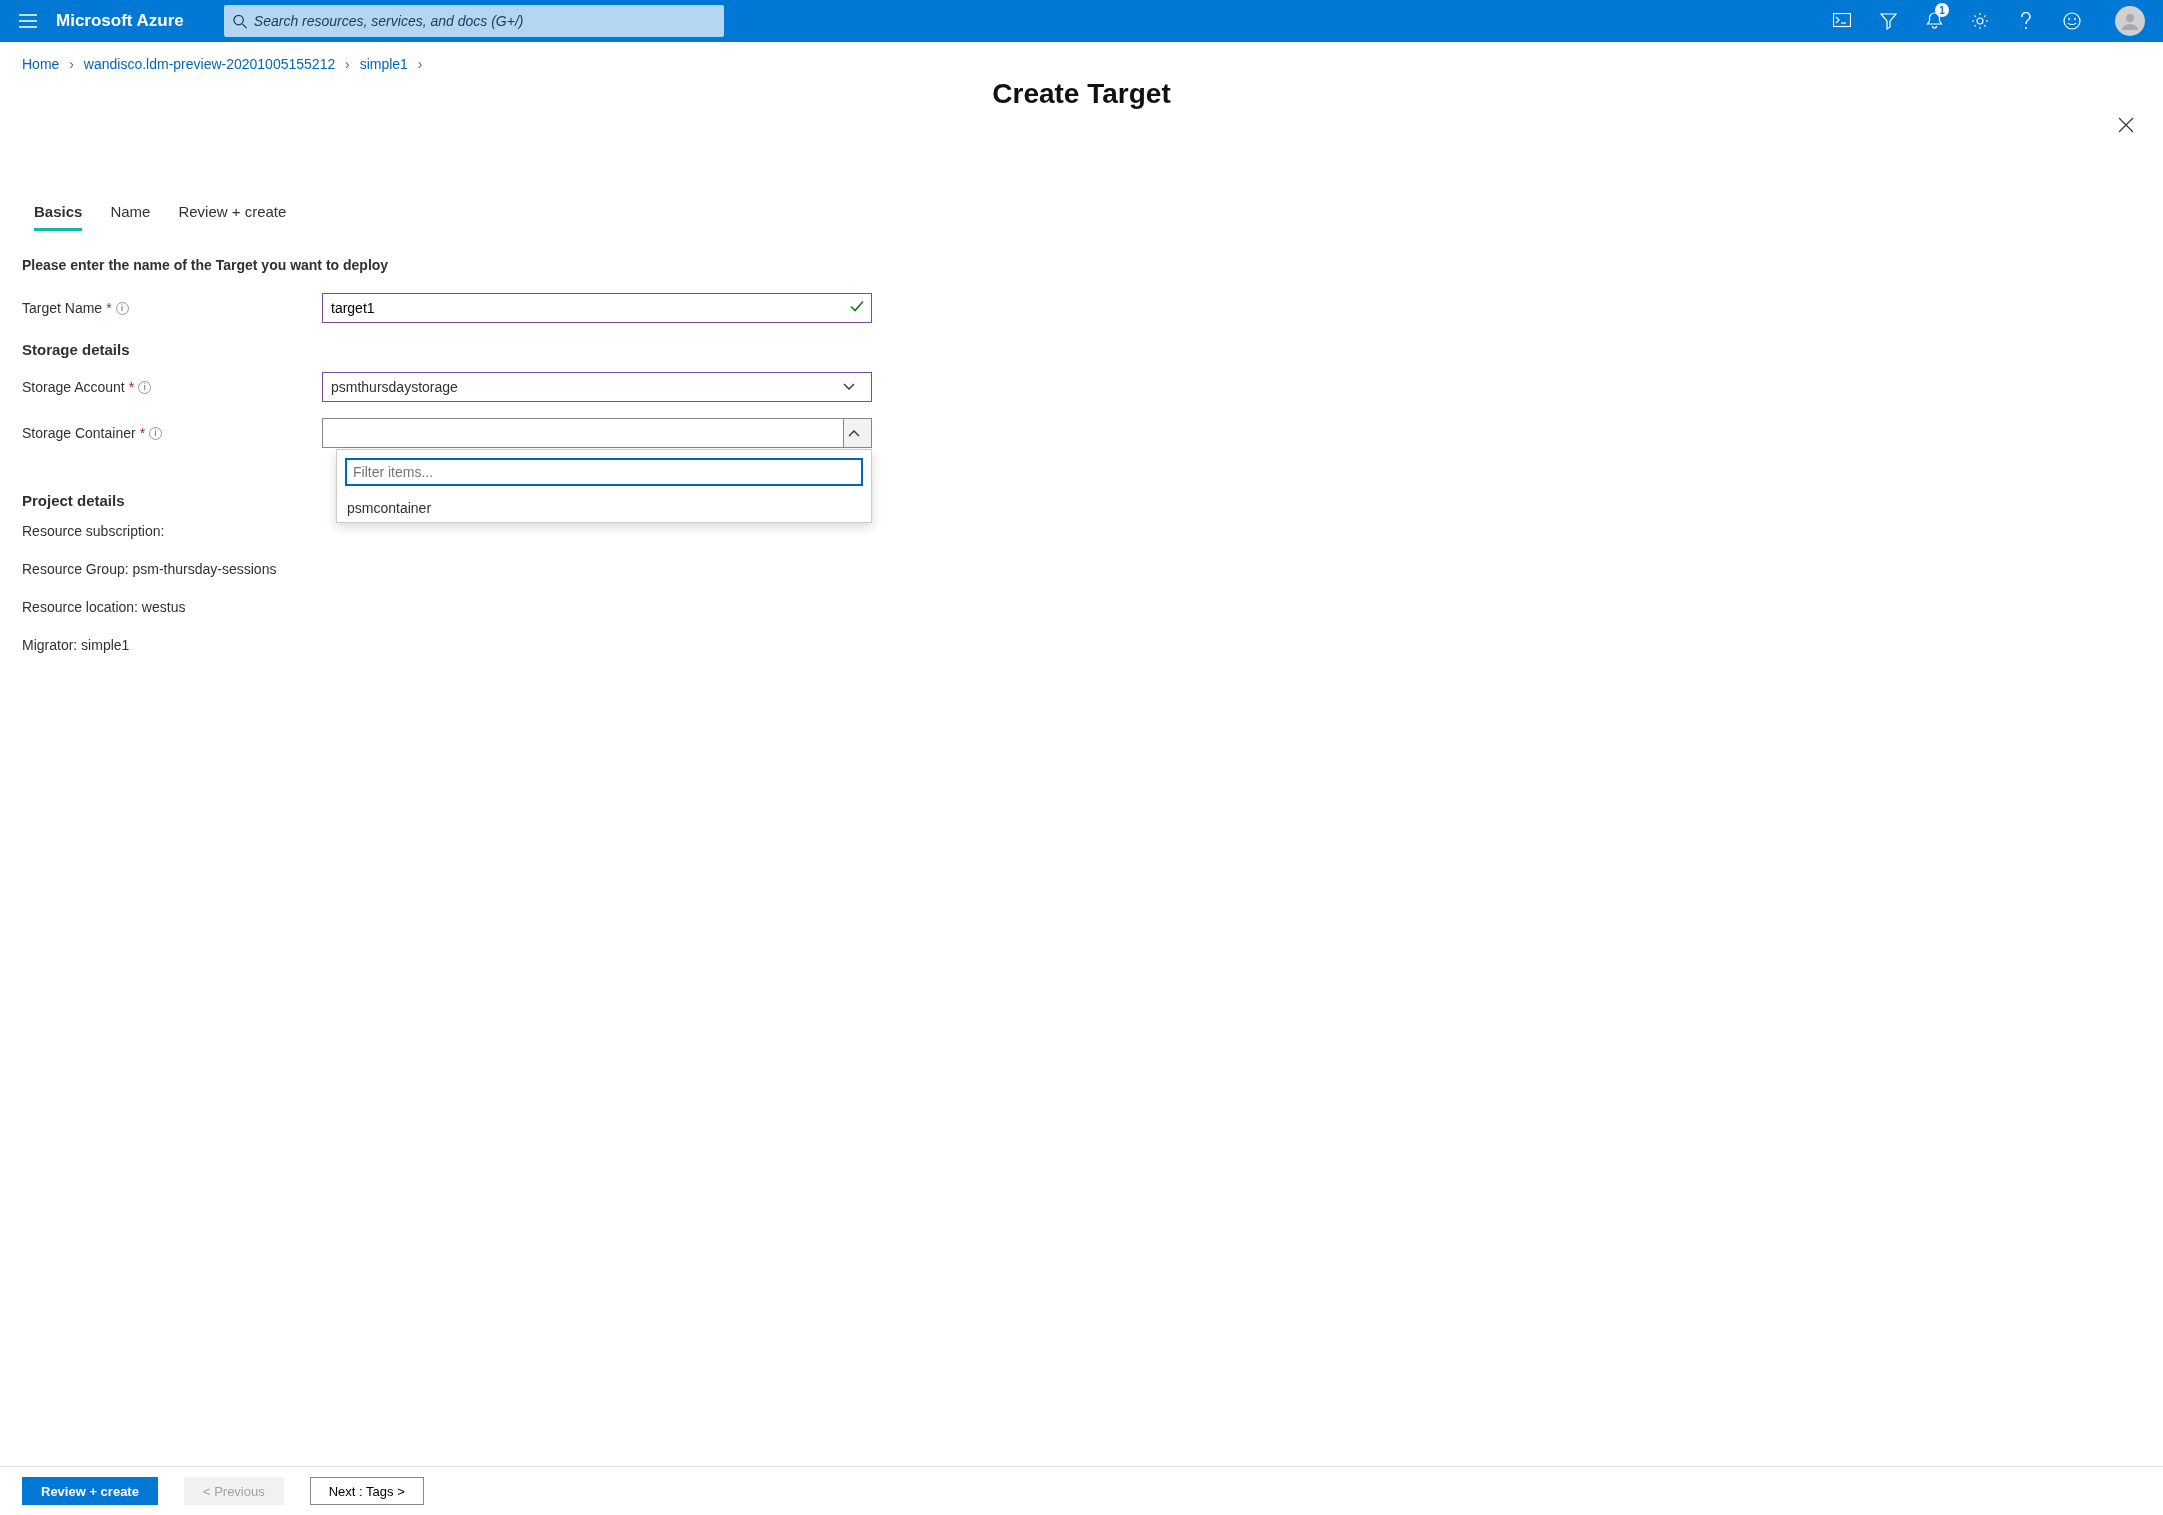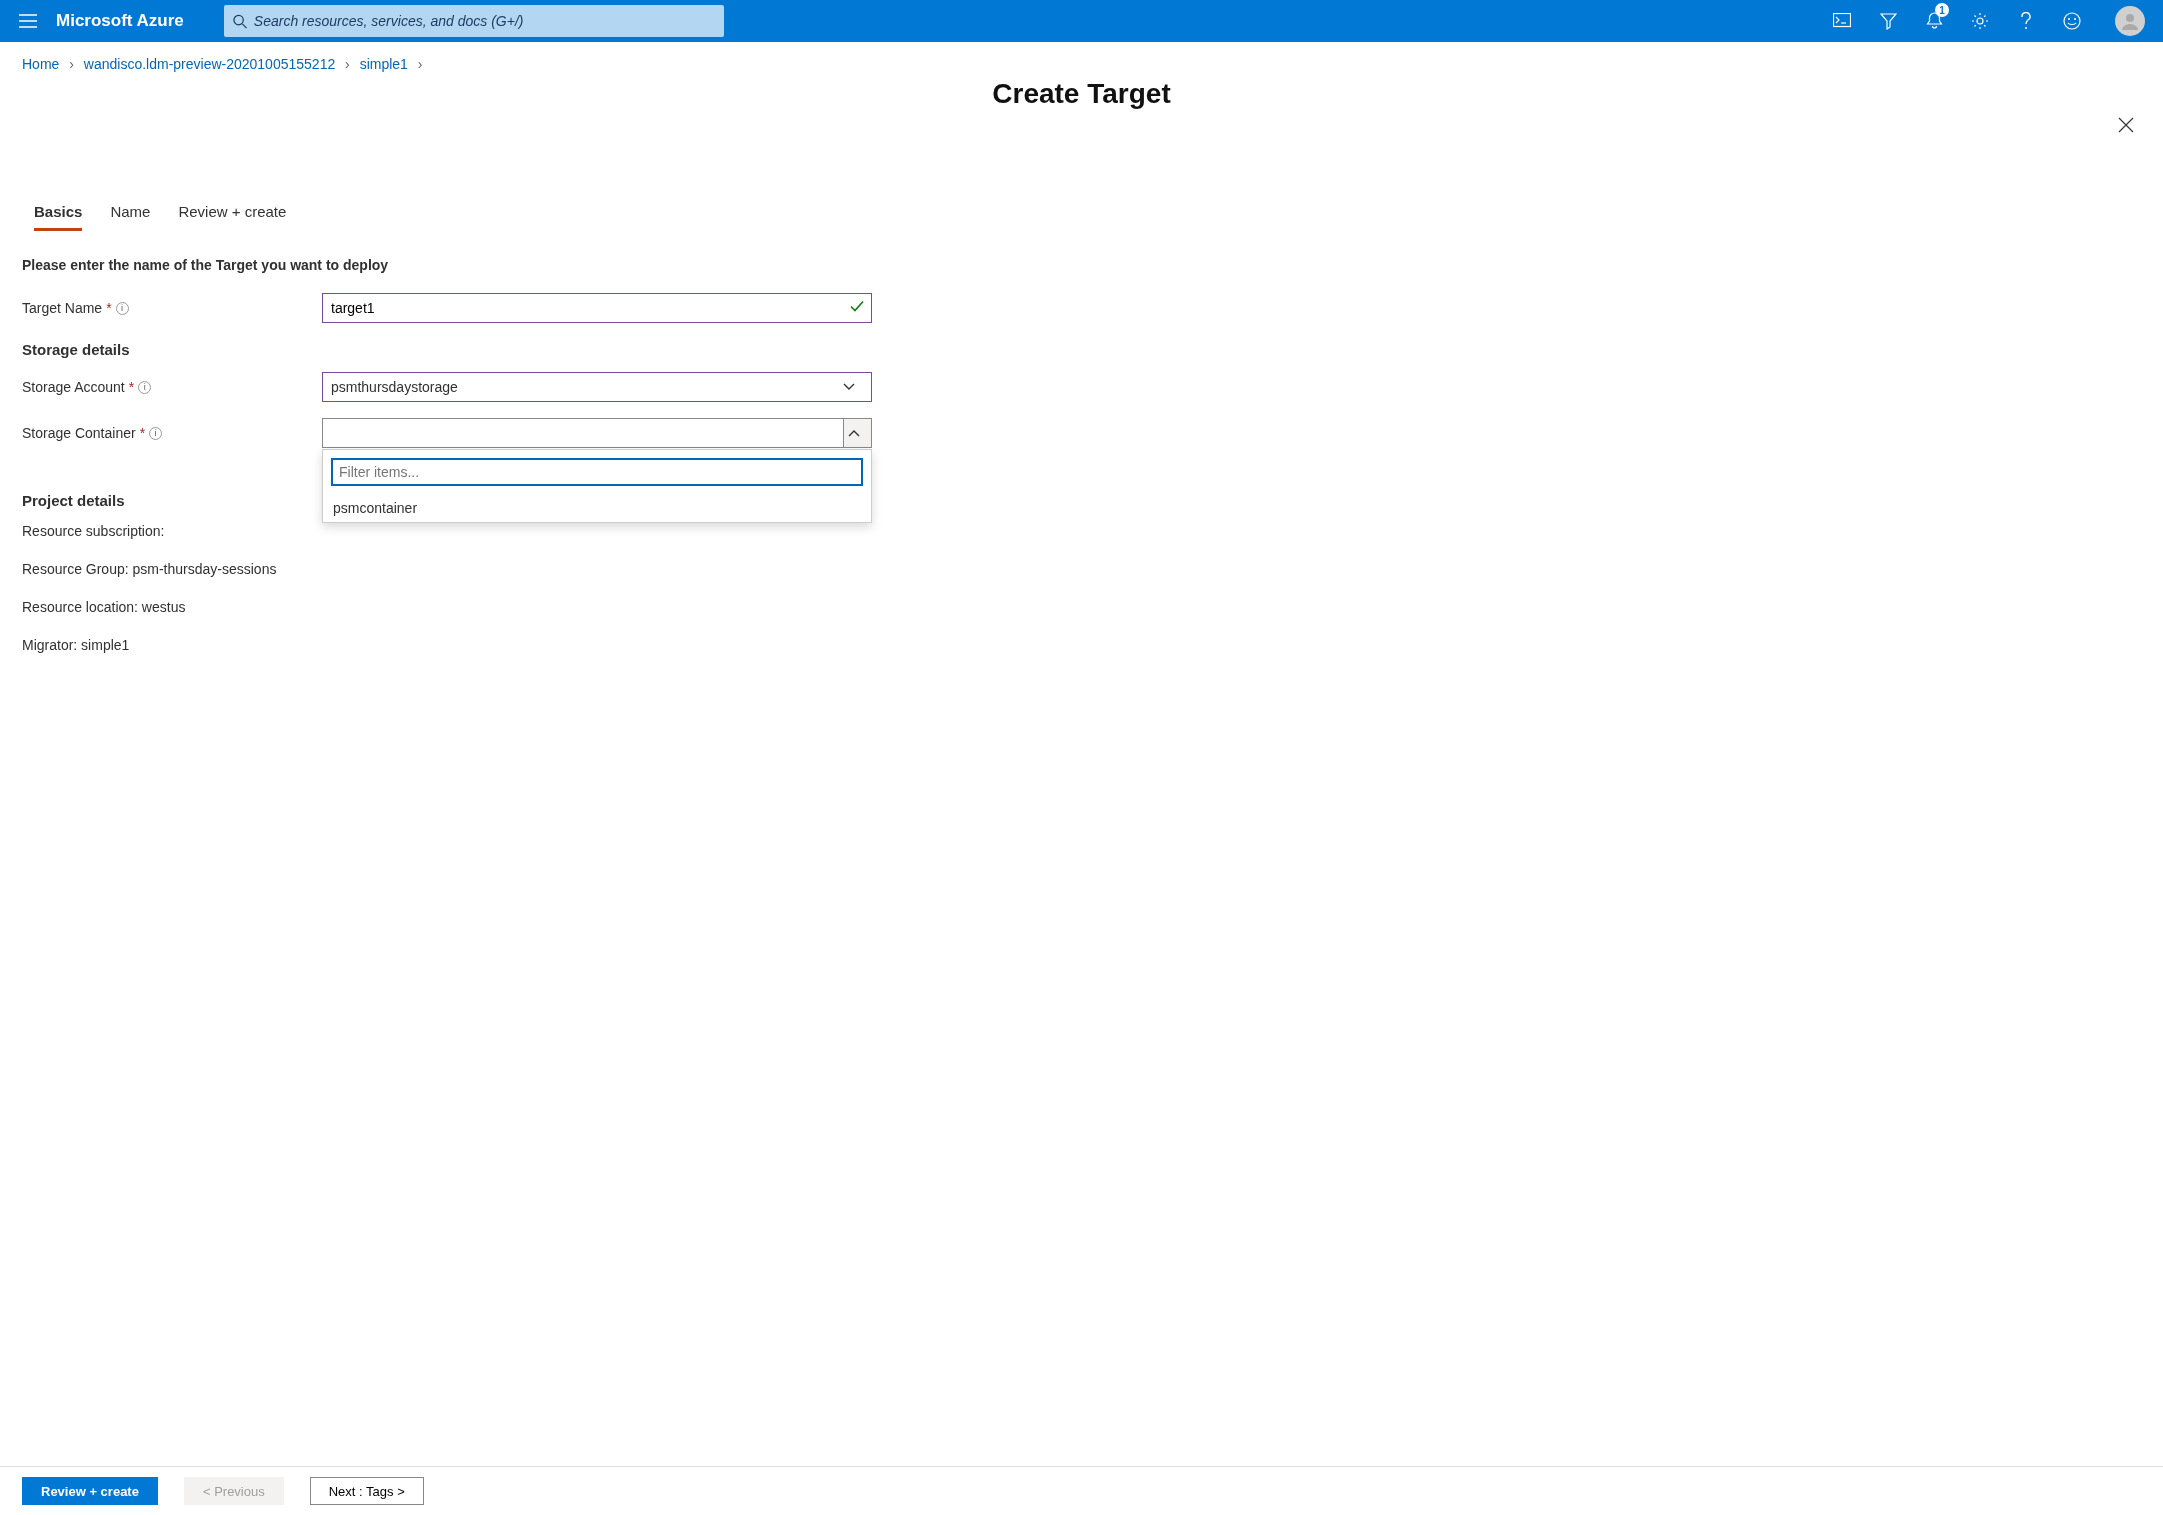--- a/index.html
+++ b/index.html
@@ -25,21 +25,21 @@
   .crumbs .sep { color:#666; margin:0 6px; }
 
   
   .page-header { display:flex; align-items:center; padding:6px 22px 0;flex-direction:column;}
   .page-title { font-size:28px; font-weight:600; color:#111; }
   .close-x { margin-left:auto; cursor:pointer; padding:6px; color:#333; }
 
   
   .tabs { display:flex; gap:28px; padding:0 34px; margin-top:60px; border-bottom:none;}
   .tab { font-size:15px; padding-bottom:8px; cursor:pointer; color:#333;}
-  .tab.active { font-weight:600; border-bottom:3px solid #c2410c; }
+  .tab.active { font-weight:600; border-bottom:3px solid #14b8a6; }
 
   
   .content { padding:14px 22px 0; max-width:900px; }
   .instr { margin:12px 0 20px; font-size:14px;font-weight:bold;}
   .row { display:flex; align-items:center; min-height:30px; margin-bottom:16px; }
   .label { flex:0 0 300px; font-size:14px; display:flex; align-items:center; gap:4px;}
   .req { color:#a4262c; }
   .info-ic { width:13px; height:13px; border:1px solid #999; border-radius:50%; display:inline-flex; align-items:center; justify-content:center; font-size:9px; color:#555; cursor:help;}
   .field { flex:0 0 550px; position:relative;}
   .input, .select { width:100%; height:30px; border:1px solid #8a8886; padding:0 8px; font-size:14px; background:#fff; }
@@ -50,21 +50,21 @@
   .select { display:flex; align-items:center; justify-content:space-between; cursor:pointer;}
   .select.open .chev { transform:rotate(180deg); }
   .select .chev-box { width:28px; height:100%; border-left:none; display:flex; align-items:center; justify-content:center;}
   .select.open-box { border-color:#8a8886; }
   .select.open-box .chev-box { border-left:1px solid #8a8886; background:#f3f2f1; height:28px; margin-right:-8px; padding-right:8px;}
 
   .section-head { font-weight:600; font-size:15px; margin:18px 0 14px;}
   .project-details p { font-size:14px; margin-bottom:22px;}
 
   
-  .dropdown-pop { position:absolute; top:31px; left:0; right:0; background:#fff; border:1px solid #ccc; box-shadow:0 4px 10px rgba(0,0,0,0.15); z-index:50;}
+  .dropdown-pop { position:absolute; top:31px; left:14px; right:0; background:#fff; border:1px solid #ccc; box-shadow:0 4px 10px rgba(0,0,0,0.15); z-index:50;}
   .dropdown-pop .filter { margin:8px; }
   .dropdown-pop .filter input { width:100%; height:28px; border:2px solid #0067b8; padding:0 6px; font-size:14px; outline:none;}
   .dropdown-pop .opt { padding:6px 10px; font-size:14px; cursor:pointer; }
 
   
   .footer { position:fixed; bottom:0; left:0; right:0; border-top:1px solid #e1dfdd; background:#fff; padding:10px 22px; display:flex; gap:26px; align-items:center;}
   .btn { height:28px; padding:0 18px; font-size:13px; border:1px solid #8a8886; background:#fff; cursor:pointer; }
   .btn.primary { background:#0078d4; color:#fff; border-color:#0078d4; font-weight:600;}
   .btn.disabled { color:#a19f9d; border-color:transparent; background:#f3f2f1; cursor:default;}
 </style>

